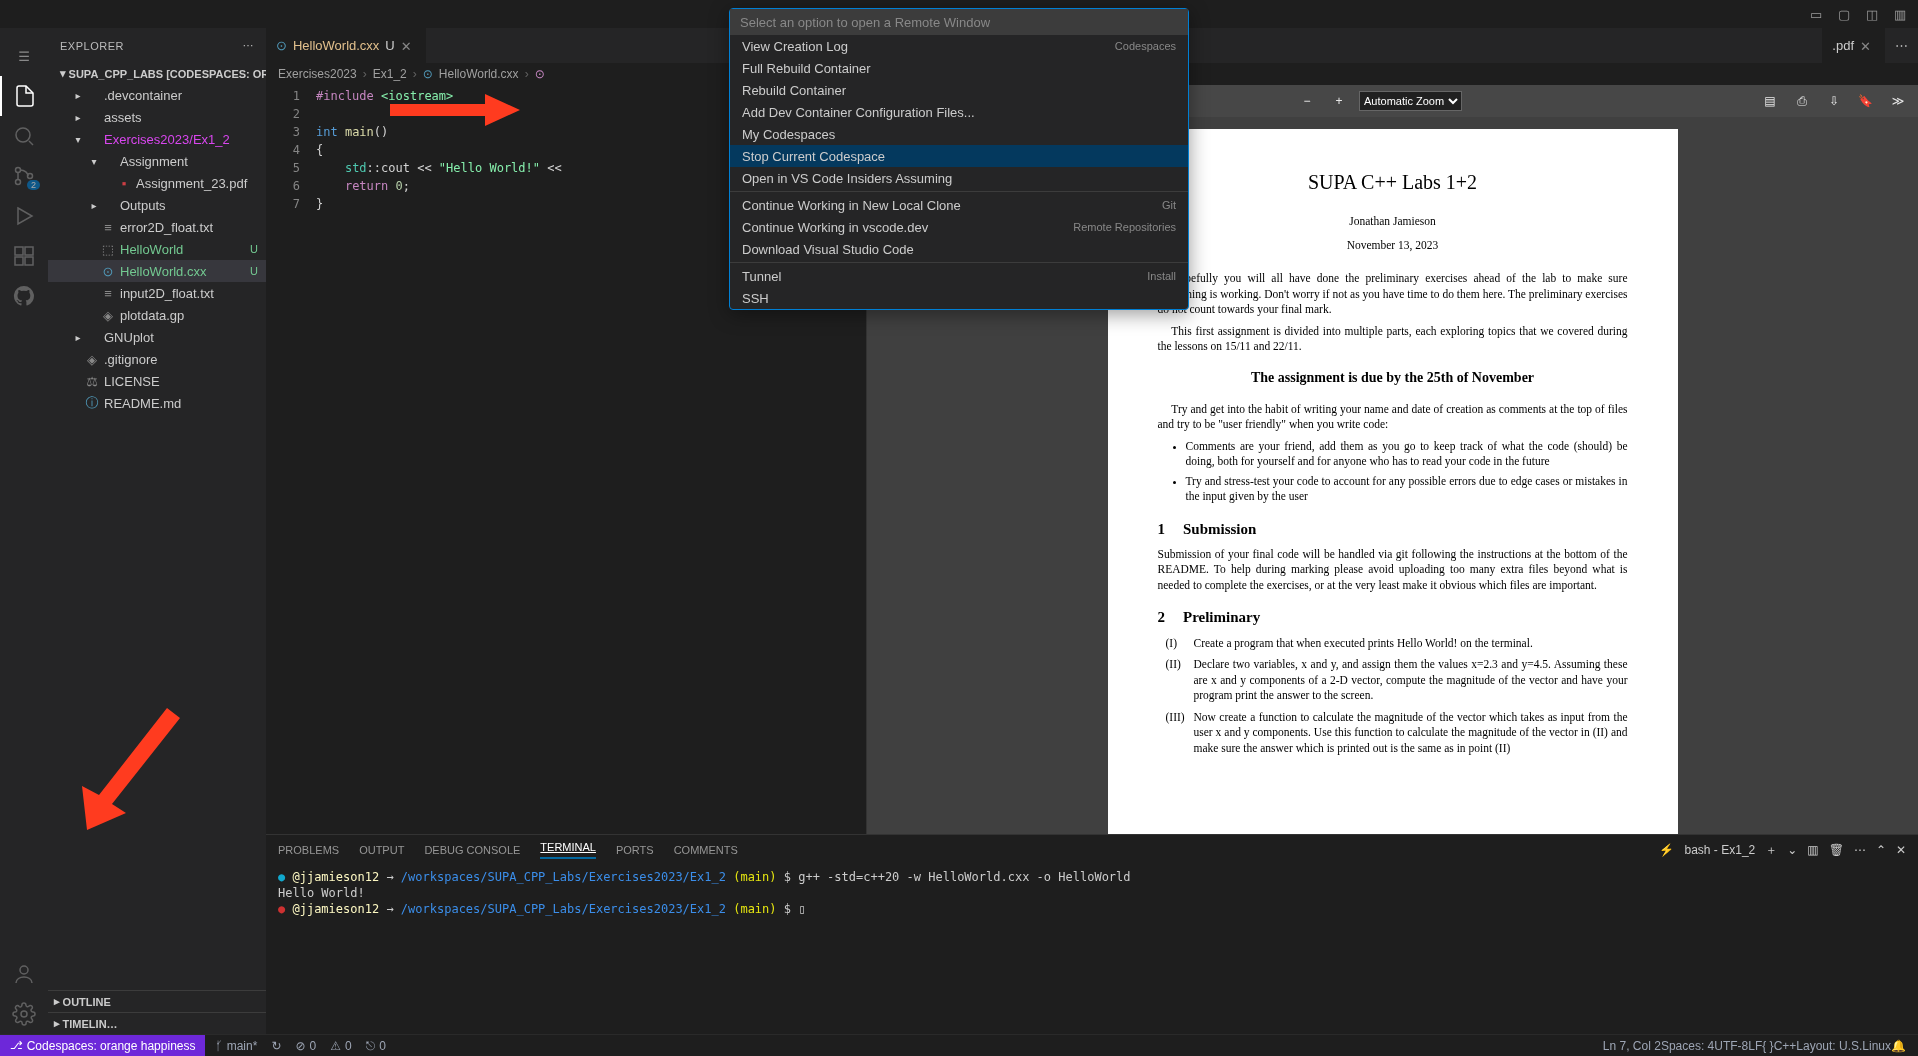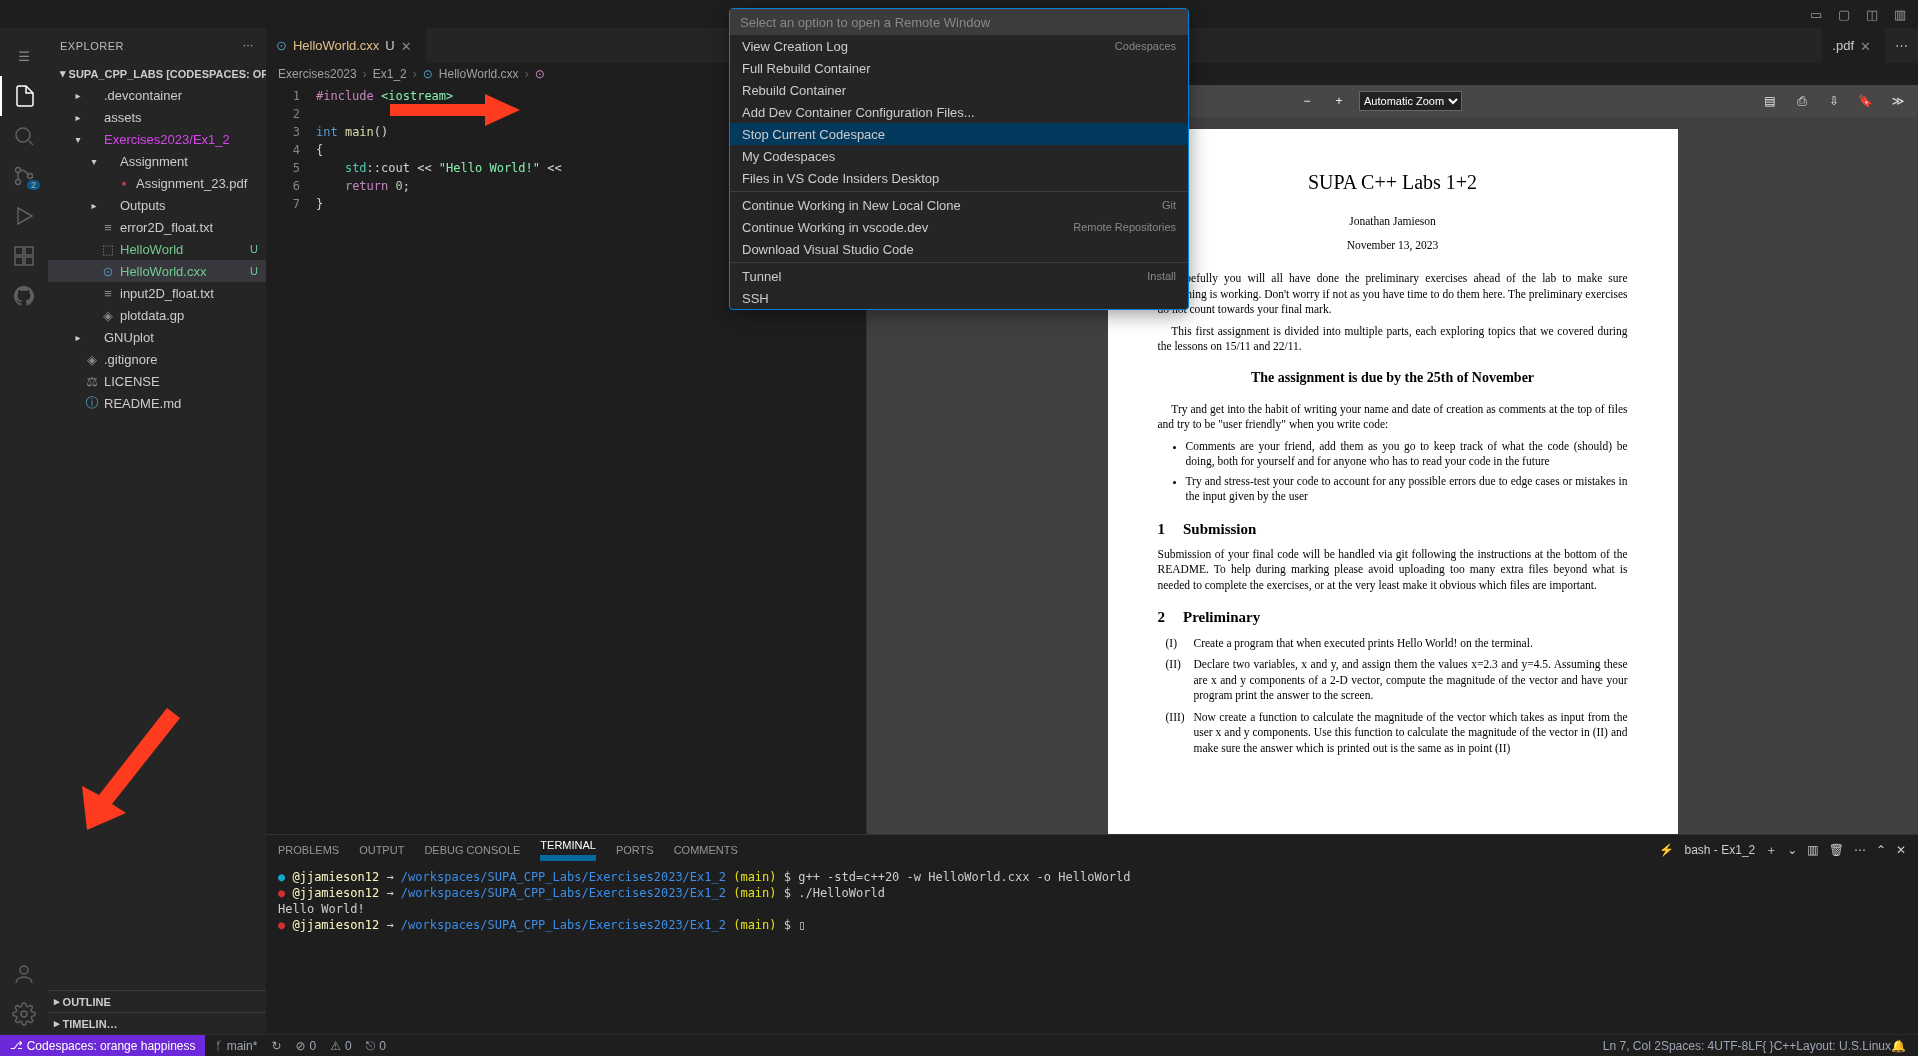--- a/index.html
+++ b/index.html
@@ -109,21 +109,21 @@
 .pdf-page ol.roman li::before { content: attr(data-marker); position: absolute; left: 0; }
 
 
 .panel {
   position: absolute; left: 266px; right: 0; bottom: 22px; height: 200px;
   background: #1e1e1e; border-top: 1px solid #333;
   display: flex; flex-direction: column;
 }
 .panel-tabs { height: 30px; display: flex; align-items: center; padding: 0 12px; gap: 20px; font-size: 11px; color: #969696; }
 .panel-tab { cursor: pointer; text-transform: uppercase; }
-.panel-tab.active { color: #fff; border-bottom: 6px solid #0369a1; padding-bottom: 4px; }
+.panel-tab.active { color: #fff; border-bottom: 2px solid #0369a1; padding-bottom: 4px; text-decoration: underline; }
 .panel-tabs .pt-spacer { flex: 1; }
 .panel-tabs .pt-right { display: flex; align-items: center; gap: 10px; font-size: 12px; text-transform: none; color: #ccc; }
 .term-body { flex: 1; padding: 4px 12px; font-family: Menlo, monospace; font-size: 12px; line-height: 16px; overflow: auto; }
 .term-line { white-space: pre; }
 .tg { color: #fef9c3; }
 .tb { color: #3b8eea; }
 .ty2 { color: #e5e510; }
 .term-bullet-cyan::before { content: "● "; color: #11a8cd; }
 .term-bullet-red::before { content: "● "; color: #cd3131; }
 
@@ -446,21 +446,20 @@
         <span>⌄</span>
         <span>▥</span>
         <span>🗑</span>
         <span>⋯</span>
         <span>⌃</span>
         <span>✕</span>
       </div>
     </div>
     <div class="term-body" id="term">
         <div class="term-line term-bullet-cyan"><span class="tg">@jjamieson12</span><span> → </span><span class="tb">/workspaces/SUPA_CPP_Labs/Exercises2023/Ex1_2</span><span class="ty2"> (main) </span><span>$ </span><span>g++ -std=c++20 -w HelloWorld.cxx -o HelloWorld</span></div>
-        <div class="term-line term-bullet-red"><span class="tg">@jjamieson12</span><span> → </span><span class="tb">/workspaces/SUPA_CPP_Labs/Exercises2023/Ex1_2</span><span class="ty2"> (main) </span><span>$ </span><span>./HelloWorld</span></div>
         <div class="term-line">Hello World!</div>
         <div class="term-line term-bullet-red"><span class="tg">@jjamieson12</span><span> → </span><span class="tb">/workspaces/SUPA_CPP_Labs/Exercises2023/Ex1_2</span><span class="ty2"> (main) </span><span>$ </span><span>▯</span></div>
       </div>
   </div>
 </div>
 
 <div class="statusbar">
   <div class="status-remote">
     <span>Codespaces: orange happiness</span>
   </div>
@@ -499,28 +498,28 @@
       </div>
       <div class="cp-item">
         <span>Full Rebuild Container</span>
       </div>
       <div class="cp-item">
         <span>Rebuild Container</span>
       </div>
       <div class="cp-item">
         <span>Add Dev Container Configuration Files...</span>
       </div>
+      <div class="cp-item">
+        <span>My Codespaces</span>
+      </div>
       <div class="cp-item highlight">
         <span>Stop Current Codespace</span>
       </div>
       <div class="cp-item">
-        <span>My Codespaces</span>
-      </div>
-      <div class="cp-item">
-        <span>Files in VS Code Insiders Desktop</span>
+        <span>Open in VS Code Insiders Assuming</span>
       </div>
       <div class="cp-sep"></div>
       <div class="cp-item">
         <span>Continue Working in New Local Clone</span>
         <span class="hint">Git</span>
       </div>
       <div class="cp-item">
         <span>Continue Working in vscode.dev</span>
         <span class="hint">Remote Repositories</span>
       </div>

